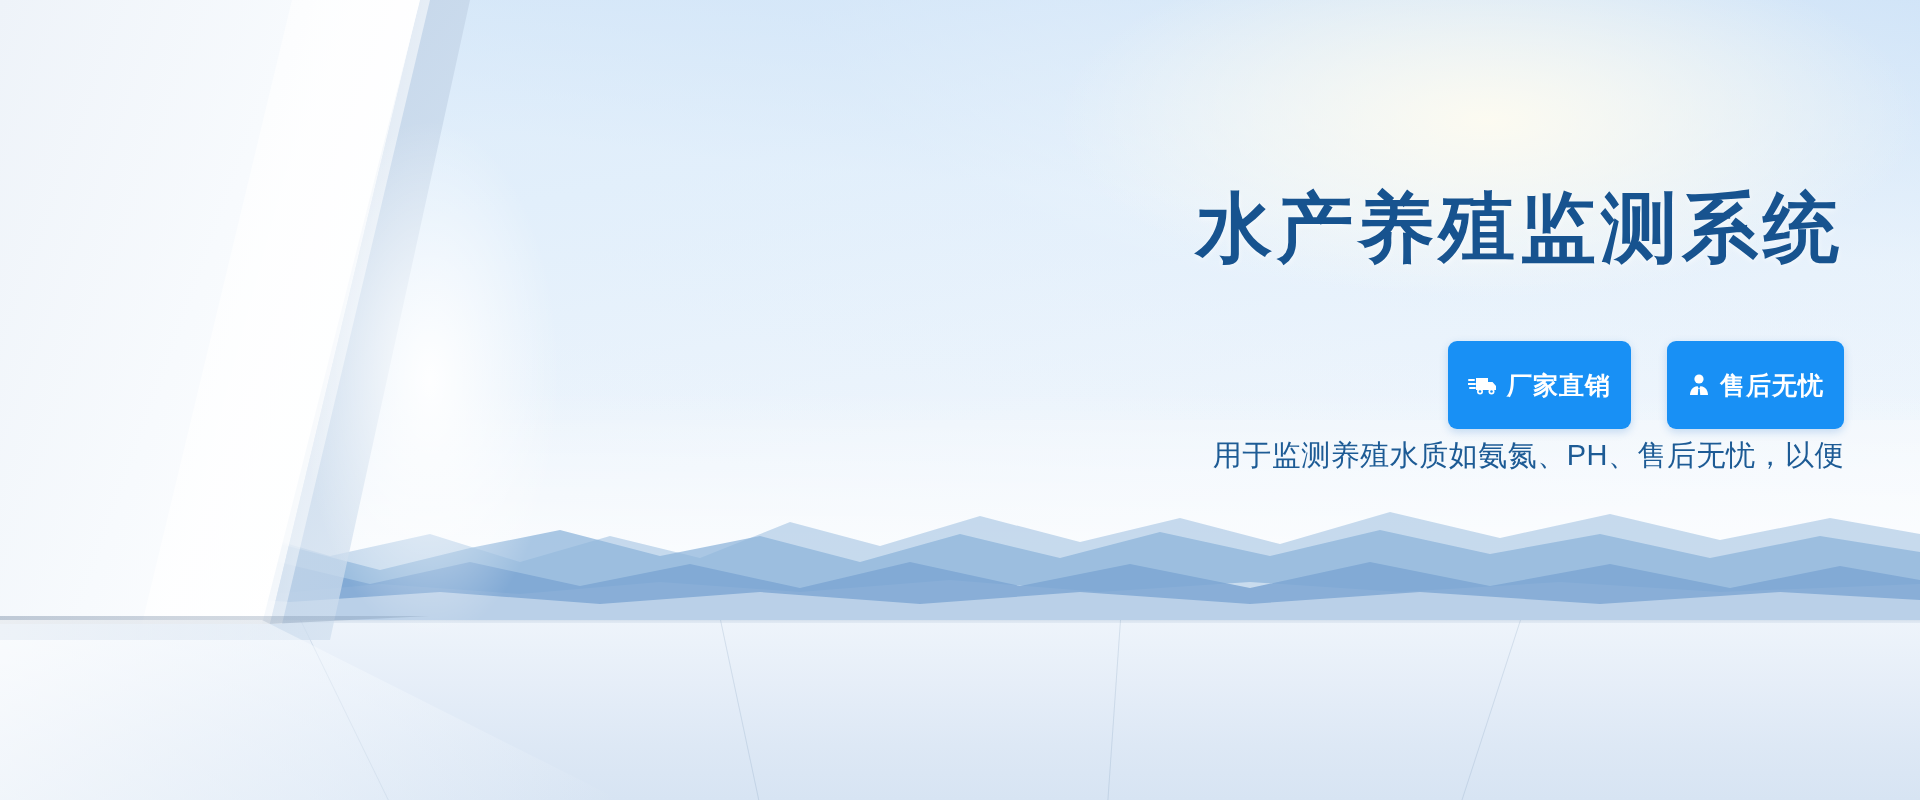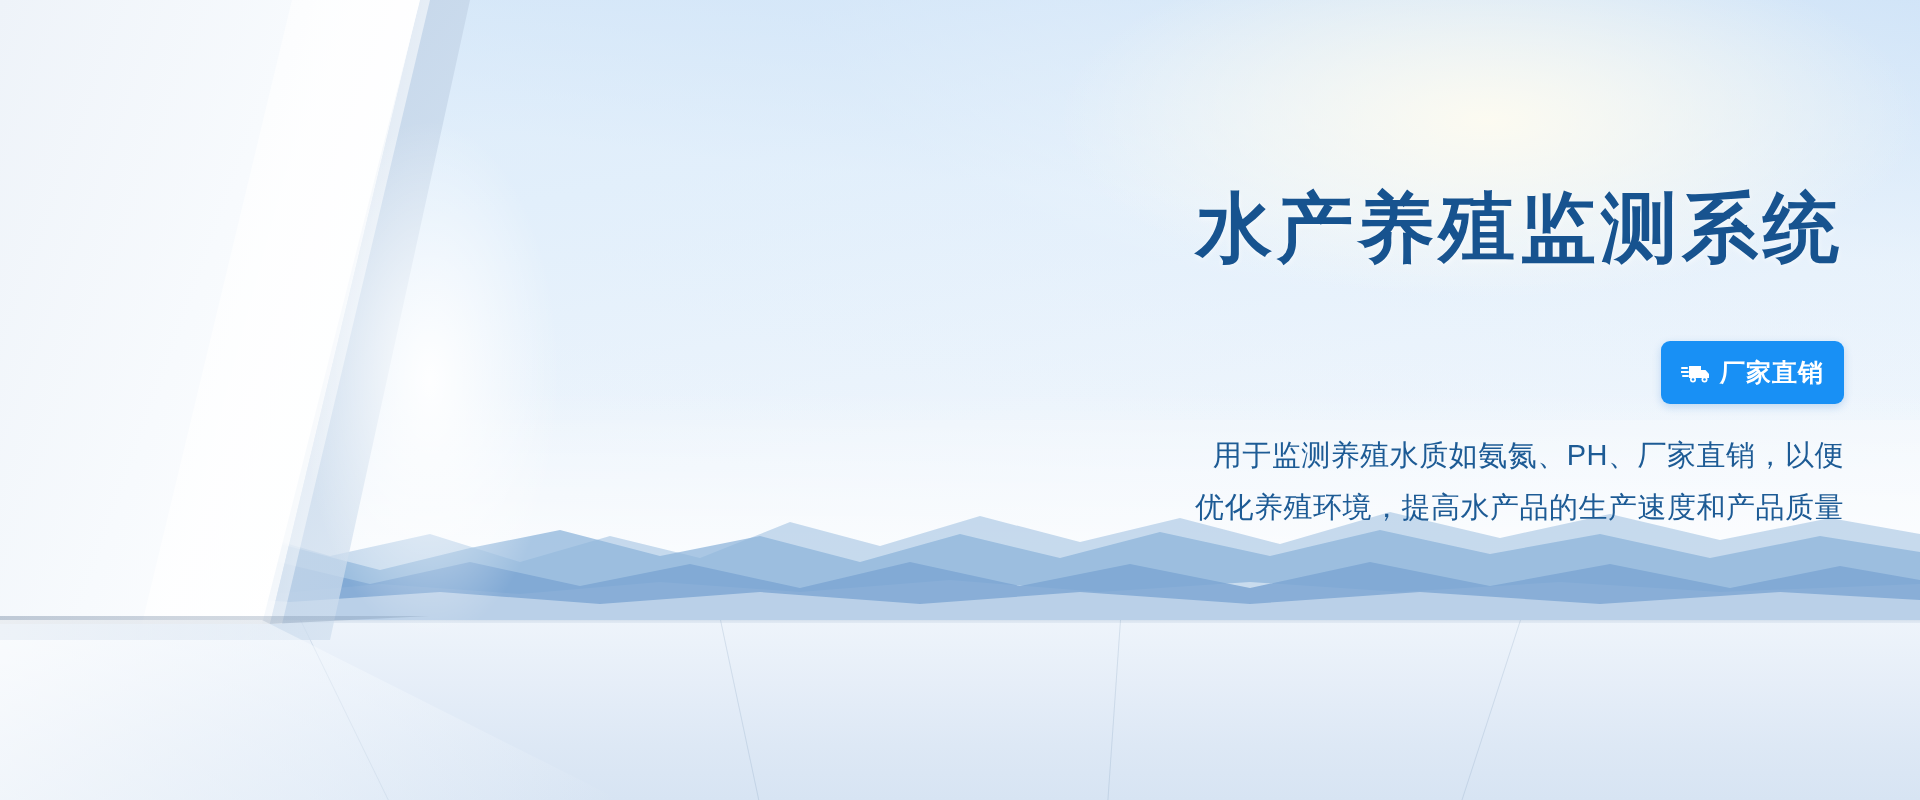--- a/index.html
+++ b/index.html
@@ -70,21 +70,21 @@
     position:absolute;right:0;top:196px;
     font-size:76px;line-height:1;font-weight:bold;letter-spacing:5px;
     color:#17538f;white-space:nowrap;
     text-shadow:0 2px 6px rgba(255,255,255,0.55);
     font-family:Liberation Mono, monospace;
   }
   .badges{position:absolute;right:0;top:341px;display:flex;gap:36px;justify-content:flex-end;}
   .badge{
     display:flex;align-items:center;gap:9px;
     background:#1890f5;color:#ffffff;border-radius:9px;
-    padding:0 20px;height:63px;
+    padding:18px 20px;height:52px;
     font-size:25px;font-weight:bold;letter-spacing:1px;
     box-shadow:0 3px 9px rgba(24,110,200,0.22);
   }
   .badge svg{display:block;flex:0 0 auto;}
   .desc{position:absolute;right:0;top:430px;width:810px;text-align:right;
     font-size:29px;line-height:1.78;color:#1d5b95;letter-spacing:.5px;font-weight:500;}
   .desc div{white-space:nowrap;}
 </style>
 </head>
 <body>
@@ -147,22 +147,32 @@
             <path d="M20,8 h4.5 l3.5,4 v4 h-8 z" fill="#ffffff"></path>
             <circle cx="12" cy="17.5" r="3" fill="#ffffff"></circle>
             <circle cx="12" cy="17.5" r="1.3" fill="#1890f5"></circle>
             <circle cx="23.5" cy="17.5" r="3" fill="#ffffff"></circle>
             <circle cx="23.5" cy="17.5" r="1.3" fill="#1890f5"></circle>
           </svg>
         </span>
         <span>厂家直销</span>
       </div>
 
+      <div class="badge">
+        <span>
+          <svg width="24" height="24" viewBox="0 0 24 24">
+            <circle cx="12" cy="6" r="4.6" fill="#ffffff"></circle>
+            <path d="M3,22 C3,16.2 7,13 12,13 C17,13 21,16.2 21,22 Z" fill="#ffffff"></path>
+            <path d="M10.6,13.2 L12,16 L13.4,13.2 L12,12.4 Z" fill="#1890f5"></path>
+            <path d="M11.3,16 h1.4 l0.5,6 h-2.4 z" fill="#1890f5"></path>
+          </svg>
+        </span>
+        <span>售后无忧</span>
+      </div>
 
     </div>
 
     <div class="desc">
-      <div>用于监测养殖水质如氨氮、PH、厂家直销，以便</div>
-      <div>优化养殖环境，提高水产品的生产速度和产品质量</div>
+      <div>用于监测养殖水质如氨氮、PH、售后无忧，以便</div>
     </div>
 
   </div>
 </div>
 
 </body></html>

